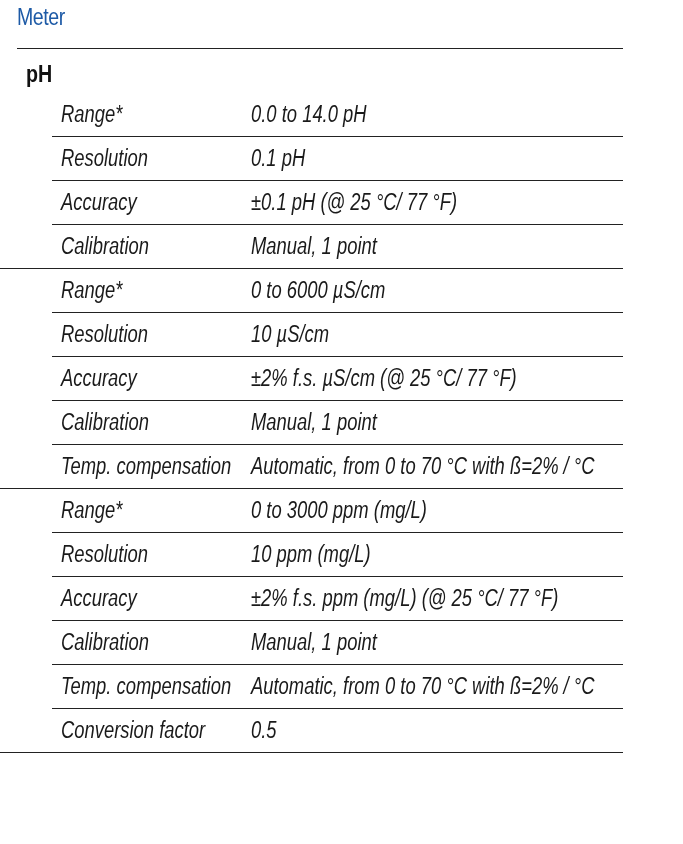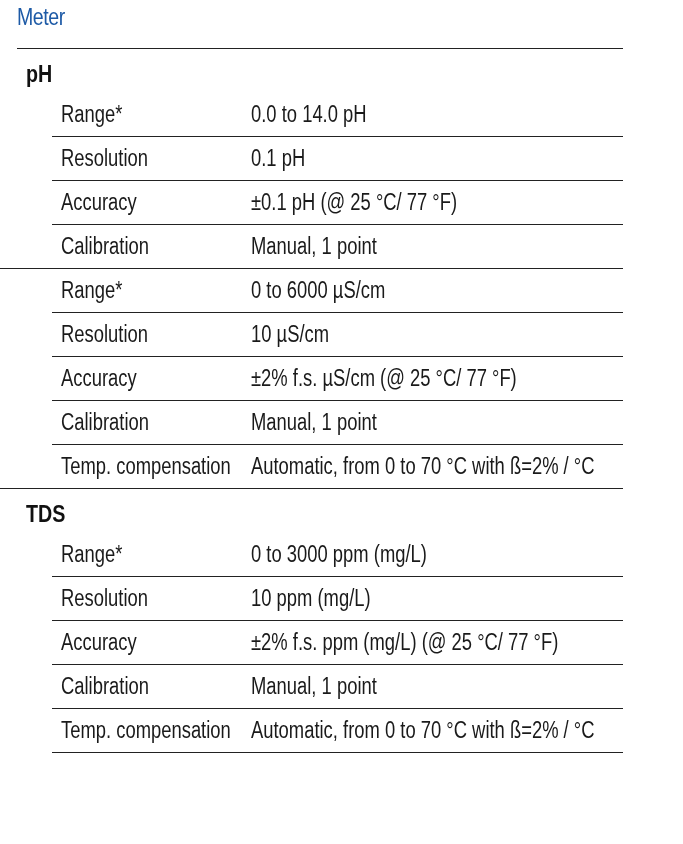--- a/index.html
+++ b/index.html
@@ -17,21 +17,21 @@
   .content { position: absolute; left: 0; top: 49px; width: 668px; }
   .section { position: relative; }
   .section-head {
     height: 44px; position: relative;
   }
   .section-head span {
     position: absolute; left: 26px; top: 11px;
     font-size: 24px; font-weight: bold; color: #111;
     transform: scaleX(0.82); transform-origin: left top;
   }
-  .row { position: relative; height: 43px; border-bottom: 1.5px solid #222; margin-left: 52px; width: 571px; }
+  .row { position: relative; height: 43px; border-bottom: 1.5px solid #222; margin-left: 52px; width: 571px; font-style: italic; }
   .row.last { margin-left: 0; padding-left: 52px; width: 571px; }
   .row .label, .row .value {
     position: absolute; top: 8px; font-size: 23px; color: #1a1a1a;
     white-space: nowrap; transform: scaleX(0.8); transform-origin: left top;
   }
   .row .label { left: 9px; }
   .row .value { left: 199px; }
   .row.last .label { left: 61px; }
   .row.last .value { left: 251px; }
 </style>
@@ -82,37 +82,38 @@
         <span class="label">Calibration</span>
         <span class="value">Manual, 1 point</span>
       </div>
     <div class="row last">
         <span class="label">Temp. compensation</span>
         <span class="value">Automatic, from 0 to 70 °C with ß=2% / °C</span>
       </div>
   </div>
 
   <div class="section">
-    <div class="section-head">
-        <span>TDS</span>
-      </div>
     <div class="row">
         <span class="label">Range*</span>
         <span class="value">0 to 3000 ppm (mg/L)</span>
       </div>
     <div class="row">
         <span class="label">Resolution</span>
         <span class="value">10 ppm (mg/L)</span>
       </div>
     <div class="row">
         <span class="label">Accuracy</span>
         <span class="value">±2% f.s. ppm (mg/L) (@ 25 °C/ 77 °F)</span>
       </div>
     <div class="row">
         <span class="label">Calibration</span>
         <span class="value">Manual, 1 point</span>
       </div>
     <div class="row">
         <span class="label">Temp. compensation</span>
         <span class="value">Automatic, from 0 to 70 °C with ß=2% / °C</span>
       </div>
+    <div class="row last">
+        <span class="label">Conversion factor</span>
+        <span class="value">0.5</span>
+      </div>
   </div>
 </div>
 
 </body></html>

